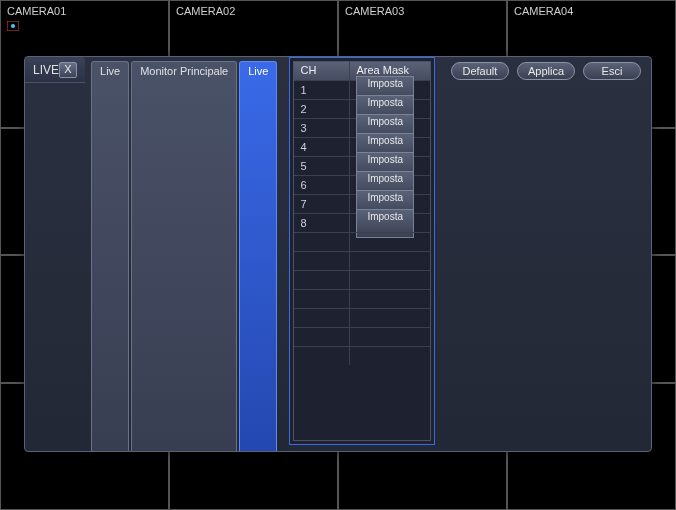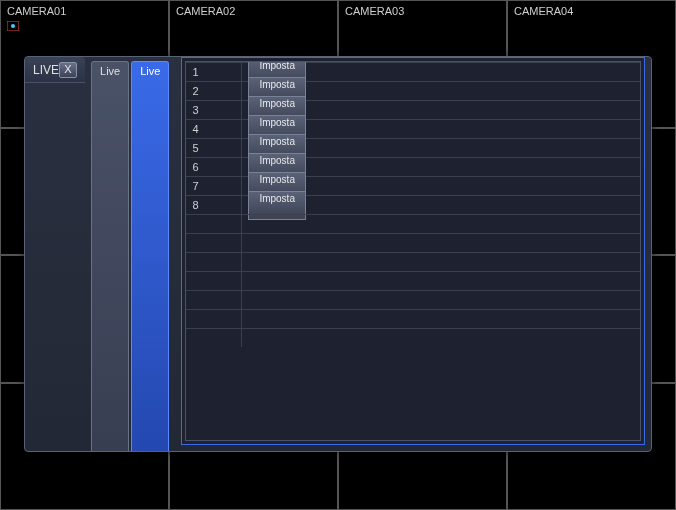--- a/index.html
+++ b/index.html
@@ -185,25 +185,30 @@
   <div class="titlebar">
     <span class="titlebar-title">LIVE</span>
     <span class="titlebar-spacer"></span>
     <div class="close-btn">
       <span>X</span>
     </div>
   </div>
 
   <div class="tabs" id="tab-strip">
       <div class="tab">Live</div>
+      <div class="tab">Monitor Principale</div>
       <div class="tab active">Live</div>
     </div>
 
   <div class="content-frame">
     <div class="table">
+      <div class="thead">
+        <div class="th-ch">CH</div>
+        <div class="th-area">Area Mask</div>
+      </div>
       <div class="tbody" id="tbody">
           <div class="trow">
             <div class="td-ch">1</div>
             <div class="td-area">
               <div class="imposta-btn">Imposta</div>
             </div>
           </div>
           <div class="trow">
             <div class="td-ch">2</div>
             <div class="td-area">
@@ -271,13 +276,18 @@
             <div class="td-area"></div>
           </div>
           <div class="trow">
             <div class="td-ch"></div>
             <div class="td-area"></div>
           </div>
         </div>
     </div>
   </div>
 
+  <div class="footer">
+    <div class="footer-btn">Default</div>
+    <div class="footer-btn">Applica</div>
+    <div class="footer-btn">Esci</div>
+  </div>
 </div>
 
 </body></html>

